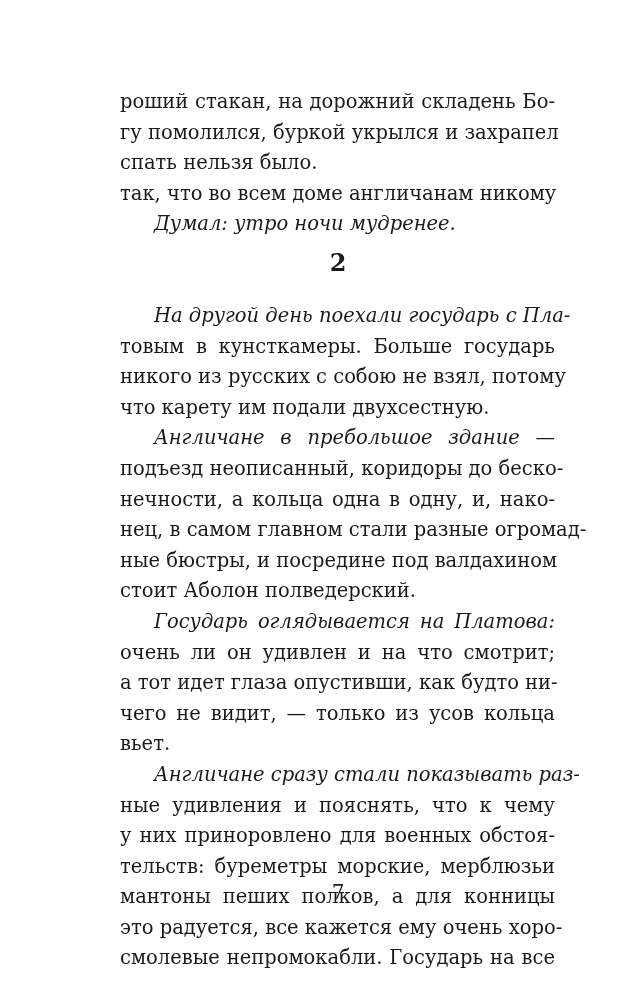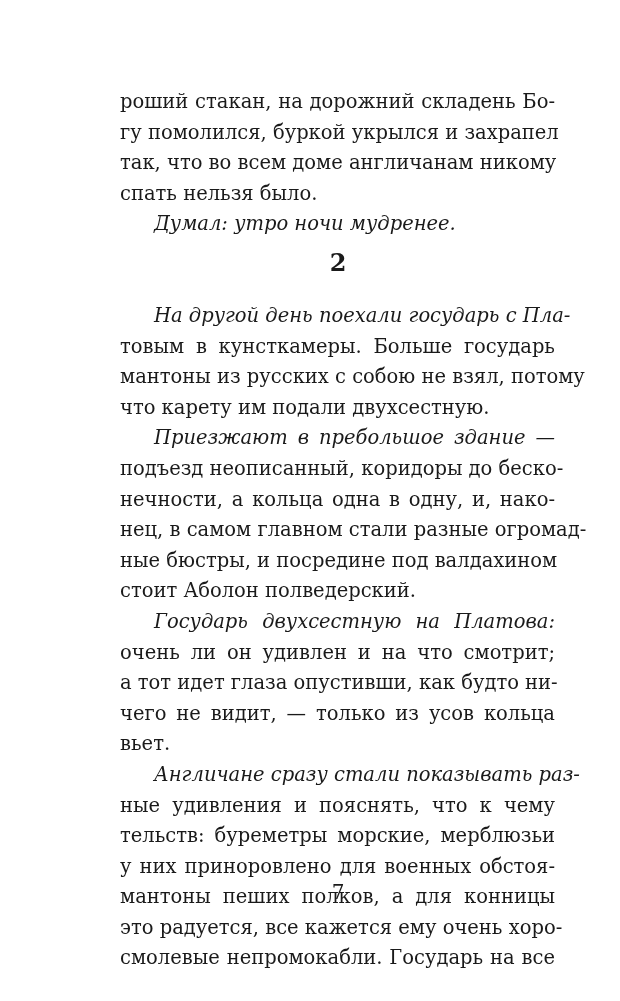--- a/index.html
+++ b/index.html
@@ -65,47 +65,47 @@
     }
   </style>
 </head>
 <body>
 
 <div class="page">
 
   <div class="text-block" style="top: 87px;">
     <div class="line">роший стакан, на дорожний складень Бо-</div>
     <div class="line">гу помолился, буркой укрылся и захрапел</div>
+    <div class="line last">спать нельзя было.</div>
     <div class="line">так, что во всем доме англичанам никому</div>
-    <div class="line last">спать нельзя было.</div>
     <div class="line indent last">Думал: утро ночи мудренее.</div>
   </div>
 
   <div class="chapter-number">2</div>
 
   <div class="text-block" style="top: 301px;">
     <div class="line indent">На другой день поехали государь с Пла-</div>
     <div class="line">товым в кунсткамеры. Больше государь</div>
-    <div class="line">мантоны из русских с собою не взял, потому</div>
+    <div class="line">никого из русских с собою не взял, потому</div>
     <div class="line last">что карету им подали двухсестную.</div>
-    <div class="line indent">Приезжают в пребольшое здание —</div>
+    <div class="line indent">Англичане в пребольшое здание —</div>
     <div class="line">подъезд неописанный, коридоры до беско-</div>
     <div class="line">нечности, а кольца одна в одну, и, нако-</div>
     <div class="line">нец, в самом главном стали разные огромад-</div>
     <div class="line">ные бюстры, и посредине под валдахином</div>
     <div class="line last">стоит Аболон полведерский.</div>
-    <div class="line indent">Государь двухсестную на Платова:</div>
+    <div class="line indent">Государь оглядывается на Платова:</div>
     <div class="line">очень ли он удивлен и на что смотрит;</div>
     <div class="line">а тот идет глаза опустивши, как будто ни-</div>
     <div class="line">чего не видит, — только из усов кольца</div>
     <div class="line last">вьет.</div>
     <div class="line indent">Англичане сразу стали показывать раз-</div>
     <div class="line">ные удивления и пояснять, что к чему</div>
+    <div class="line">у них приноровлено для военных обстоя-</div>
     <div class="line">тельств: буреметры морские, мерблюзьи</div>
-    <div class="line">у них приноровлено для военных обстоя-</div>
     <div class="line">мантоны пеших полков, а для конницы</div>
     <div class="line">это радуется, все кажется ему очень хоро-</div>
     <div class="line">смолевые непромокабли. Государь на все</div>
   </div>
 
   <div class="page-number">7</div>
 
 </div>
 
 </body></html>

